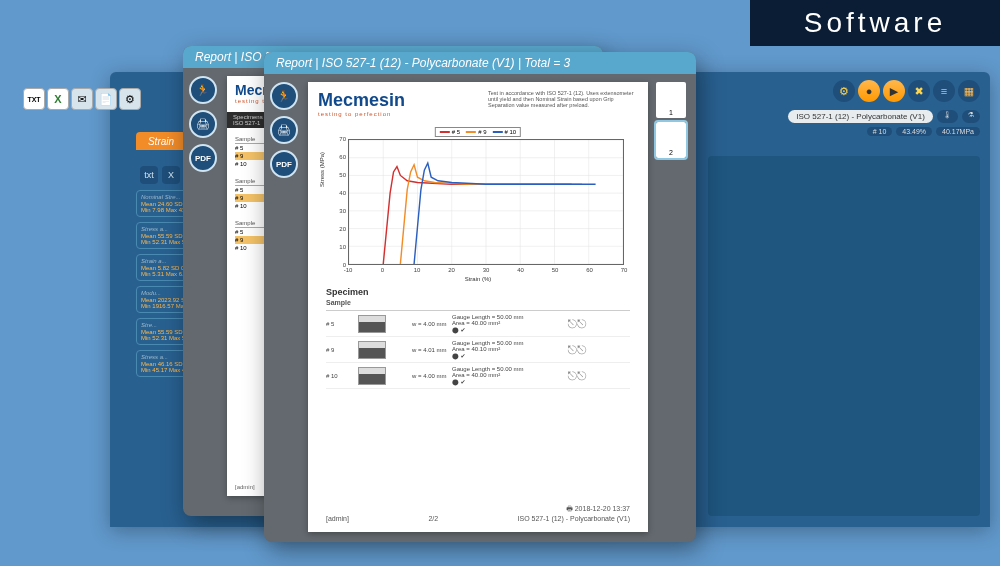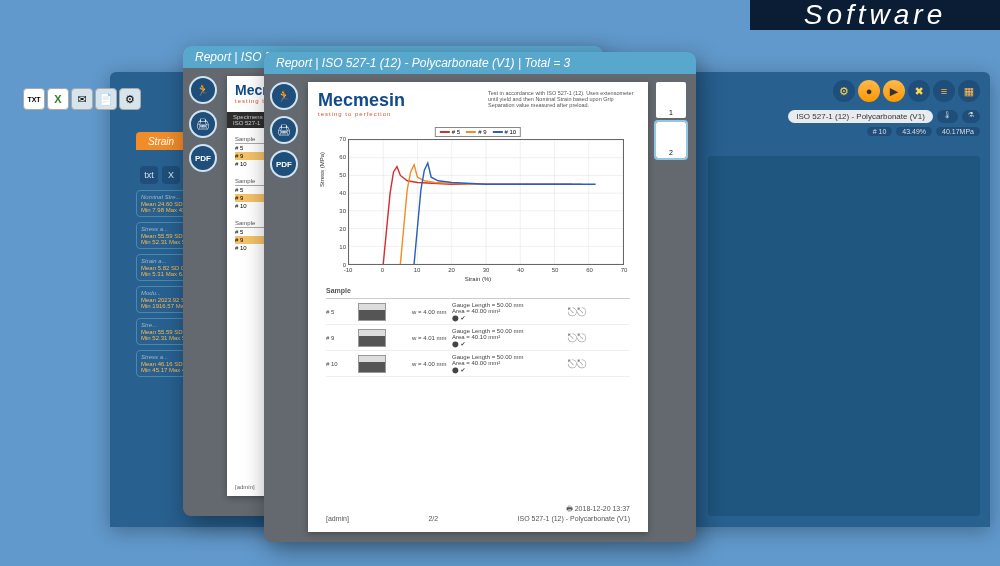--- a/index.html
+++ b/index.html
@@ -5,27 +5,27 @@
   * { box-sizing: border-box; margin: 0; padding: 0; }
   body {
     width: 1000px; height: 566px;
     background: #6199cc;
     font-family: Arial, sans-serif;
     position: relative;
     overflow: hidden;
   }
   .software-banner {
     position: absolute; top: 0; right: 0;
-    width: 250px; height: 30px;
+    width: 250px; height: 46px;
     background: #0a1d35;
     color: #fff;
     font-size: 28px;
     font-weight: 300;
     letter-spacing: 4px;
-    display: flex; align-items: center; justify-content: center; font-style: italic;
+    display: flex; align-items: center; justify-content: center;
   }
 
   
   .main-window {
     position: absolute;
     left: 110px; top: 72px;
     width: 880px; height: 455px;
     background: #286090;
     border-radius: 6px 6px 0 0;
     box-shadow: 0 4px 20px rgba(0,0,0,.3);
@@ -462,20 +462,21 @@
           <span style="left: 50%;">30</span>
           <span style="left: 62.5%;">40</span>
           <span style="left: 75%;">50</span>
           <span style="left: 87.5%;">60</span>
           <span style="left: 100%;">70</span>
         </div>
       <div class="axis-label-y">Stress (MPa)</div>
       <div class="axis-label-x">Strain (%)</div>
     </div>
 
+    <div class="sp-heading">Specimen</div>
     <div class="sp-sub">Sample</div>
     <div class="sp-table">
       <div class="sp-row">
         <span># 5</span>
         <span class="sp-icon1"></span>
         <span>w = 4.00 mm</span>
         <span><span>Gauge Length = 50.00 mm</span><br><span>Area = 40.00 mm²</span><br>⬤ ✔</span>
         <span class="sp-icon2">⎋⎋</span>
       </div>
       <div class="sp-row">

